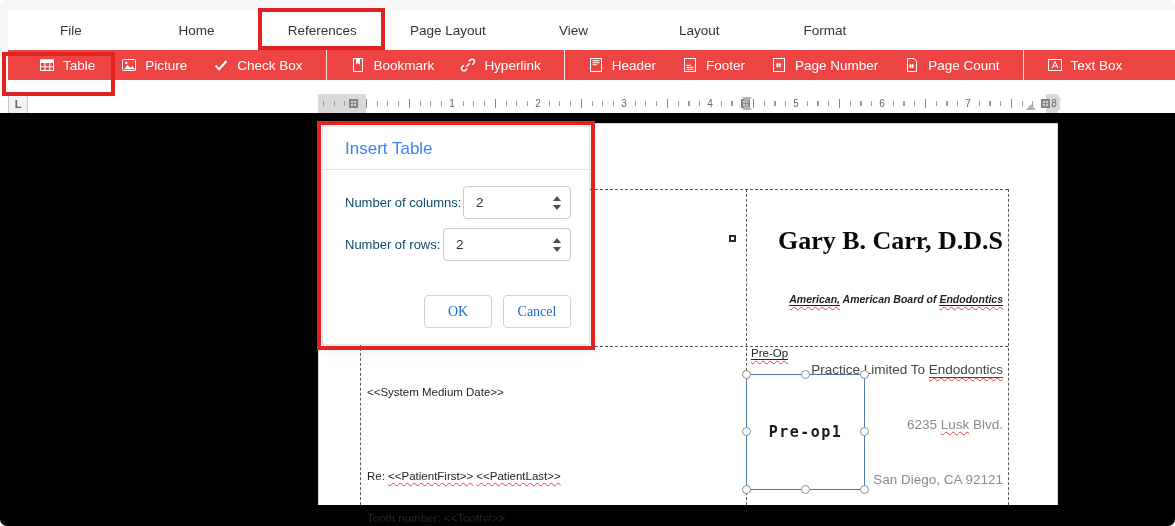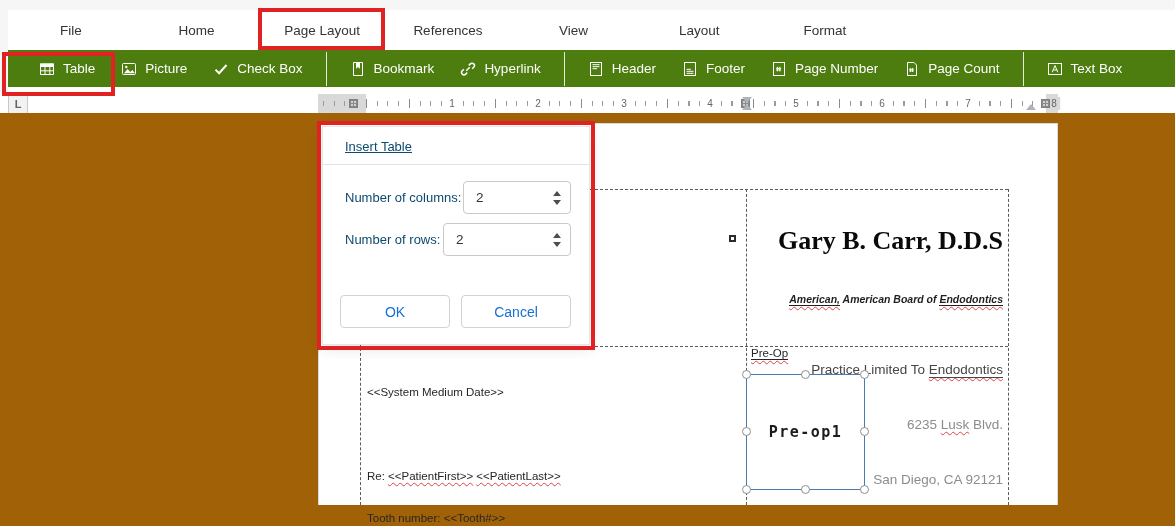--- a/index.html
+++ b/index.html
@@ -1,26 +1,26 @@
 <!DOCTYPE html>
 <html><head>
 <meta charset="utf-8">
 <style>
   html,body{margin:0;padding:0;background:#fff;}
   .screen{position:relative;width:1175px;height:526px;overflow:hidden;background:#fff;
-          font-family:"Liberation Sans",sans-serif;}
+          font-family:"Liberation Sans",sans-serif;border-radius:7px;}
   
   .topstrip{position:absolute;left:0;top:0;width:100%;height:10px;background:#f6f6f6;border-bottom:1px solid #ececec;}
   .leftgutter{position:absolute;left:0;top:10px;width:8px;height:83px;background:#f6f6f6;}
   
   .tabs{position:absolute;left:8px;top:10px;right:0;height:40px;background:#fff;display:flex;}
   .tab{width:125.7px;display:flex;align-items:center;justify-content:center;
        font-size:13.5px;color:#343434;cursor:default;}
   
-  .toolbar{position:absolute;left:8px;top:50px;right:0;height:37px;background:#4d7c0f;
+  .toolbar{position:absolute;left:8px;top:50px;right:0;height:30px;background:#ef4444;
            display:flex;align-items:center;padding-left:18px;box-sizing:border-box;}
   .titem{display:flex;align-items:center;gap:8px;padding:0 13px;height:43px;background:transparent;
          border:none;color:#fff;font-size:13.5px;font-family:"Liberation Sans",sans-serif;white-space:nowrap;}
   .ticon{display:flex;width:16px;height:16px;align-items:center;justify-content:center;}
   .tsep{width:1px;height:34px;background:rgba(255,255,255,.85);margin:0 10px;}
   
   .rulerrow{position:absolute;left:0;top:93px;right:0;height:20px;background:#fff;border-bottom:1px solid #ececec;}
   .tabsel{position:absolute;left:8px;top:1px;width:18px;height:18px;background:#f2f2f2;border:1px solid #c9c9c9;
           display:flex;align-items:center;justify-content:center;font-size:11px;font-weight:bold;color:#666;}
   .ruler{position:absolute;left:318px;top:1px;width:740px;height:19px;background:#fff;}
@@ -32,21 +32,21 @@
      background:repeating-linear-gradient(to right,transparent 0 42px,#8a8a8a 42px 43px);background-position-x:6px;}
   .rnum{position:absolute;top:3px;transform:translateX(-50%);font-size:10px;color:#666;background:#fff;padding:0 3px;line-height:13px;}
   .rnum.ingray{background:#d9d9d9;}
   .colmark{position:absolute;top:5px;width:9px;height:9px;background:#cfcfcf;border:1px solid #7f7f7f;box-sizing:border-box;
      background-image:linear-gradient(#8a8a8a 1px,transparent 1px),linear-gradient(90deg,#8a8a8a 1px,transparent 1px);background-size:3px 3px;}
   .tri{position:absolute;width:0;height:0;}
   .tri.down{border-left:5px solid transparent;border-right:5px solid transparent;border-top:6px solid #aeb4bc;top:3px;}
   .tri.up{border-left:5px solid transparent;border-right:5px solid transparent;border-bottom:6px solid #aeb4bc;top:10px;}
   .dragbox{position:absolute;left:742px;top:113px;width:11px;height:9px;background:#fff;border:1px solid #9a9a9a;}
   
-  .editor{position:absolute;left:0;top:113px;right:0;bottom:0;background:#a16207;}
+  .editor{position:absolute;left:0;top:113px;right:0;bottom:0;background:#000000;}
   .page{position:absolute;left:318px;top:10px;width:740px;height:382px;background:#fff;
         border:1px solid #d9d9d9;border-bottom:none;box-sizing:border-box;}
   .dline{position:absolute;}
   .dh{border-top:1px dashed #5a5a5a;height:0;}
   .dv{border-left:1px dashed #5a5a5a;width:0;}
   .anchor{position:absolute;left:410px;top:111px;width:7px;height:7px;border:2px solid #2b2b2b;background:#fff;box-sizing:border-box;}
   
   .letterhead{position:absolute;left:432px;top:67px;width:252px;text-align:right;white-space:pre-wrap;}
   .lh-name{font-family:"Liberation Serif",serif;font-weight:bold;font-size:26px;line-height:28px;color:#0a0a0a;}
   .lh-sub{font-size:10.5px;font-style:italic;font-weight:600;color:#1f1f1f;line-height:14px;margin-top:1px;}
@@ -63,55 +63,55 @@
   
   .preop-label{position:absolute;left:432px;top:223px;font-size:11.5px;color:#262626;}
   .imgframe{position:absolute;left:427px;top:250px;width:119px;height:116px;border:1.5px solid #4a7aad;
             background:#fff;box-sizing:border-box;display:flex;align-items:center;justify-content:center;}
   .imgtext{font-family:"DejaVu Sans Mono","Liberation Mono",monospace;font-weight:bold;font-size:15px;
            letter-spacing:1.5px;color:#1c1c1c;}
   .hd{position:absolute;width:9px;height:9px;border-radius:50%;background:#fff;border:1px solid #8e8e8e;box-sizing:border-box;}
   
   .dialog{position:absolute;left:322px;top:126px;width:268px;height:219px;background:#fff;z-index:40;
           border:1px solid #e6e6e6;box-shadow:0 4px 14px rgba(0,0,0,.10);box-sizing:border-box;}
-  .dlg-title{padding:12px 22px 10px;font-size:13px;color:#0c4a6e;text-decoration:underline;}
+  .dlg-title{padding:12px 22px 10px;font-size:17px;color:#3b82f6;}
   .dlg-div{border-top:1px solid #e2e2e2;}
   .dlg-row{display:flex;align-items:center;justify-content:space-between;margin:16px 18px 0 22px;}
   .dlg-row.second{margin-top:9px;}
   .dlg-label{font-size:13px;color:#0c4a6e;}
   .spin{display:flex;align-items:center;border:1px solid #c9c9c9;border-radius:4px;height:33px;box-sizing:border-box;background:#fff;}
   .spin.cols{width:108px;} .spin.rows{width:128px;}
   .spin input{flex:1;min-width:0;border:none;outline:none;background:transparent;font-size:13.5px;color:#333;
               padding-left:12px;font-family:"Liberation Sans",sans-serif;}
   .arrows{width:26px;display:flex;flex-direction:column;align-items:center;justify-content:center;gap:4px;}
   .arr{width:0;height:0;border-left:4px solid transparent;border-right:4px solid transparent;cursor:pointer;}
   .arr.up{border-bottom:5px solid #4d4d4d;} .arr.dn{border-top:5px solid #4d4d4d;}
   .dlg-btns{position:absolute;right:18px;bottom:16px;display:flex;gap:11px;}
-  .dlg-btn{width:110px;height:33px;background:#fff;border:1px solid #d2d2d2;border-radius:4px;
-           color:#176fd4;font-size:14px;font-family:Liberation Sans, sans-serif;}
+  .dlg-btn{width:68px;height:33px;background:#fff;border:1px solid #d2d2d2;border-radius:4px;
+           color:#176fd4;font-size:14px;font-family:Liberation Serif, serif;}
   
   .annot{position:absolute;border:4px solid #e12222;z-index:60;pointer-events:none;box-sizing:border-box;}
   .annot1{left:258px;top:8px;width:127px;height:42px;}
   .annot2{left:2px;top:52px;width:113px;height:44px;}
   .annot3{left:317px;top:121px;width:278px;height:229px;}
   svg{display:block;}
 </style>
 </head>
 <body>
 
 <div class="screen">
 
   <div class="topstrip"></div>
   <div class="leftgutter"></div>
 
   <div class="tabs">
     <div class="tab">File</div>
     <div class="tab">Home</div>
+    <div class="tab">References</div>
     <div class="tab">Page Layout</div>
-    <div class="tab">References</div>
     <div class="tab">View</div>
     <div class="tab">Layout</div>
     <div class="tab">Format</div>
   </div>
 
   <div class="toolbar">
     <button class="titem">
       <span class="ticon">
         <svg width="16" height="16" viewBox="0 0 16 16">
             <path fill="#fff" d="M1 2.5h14V6H1z"></path>

